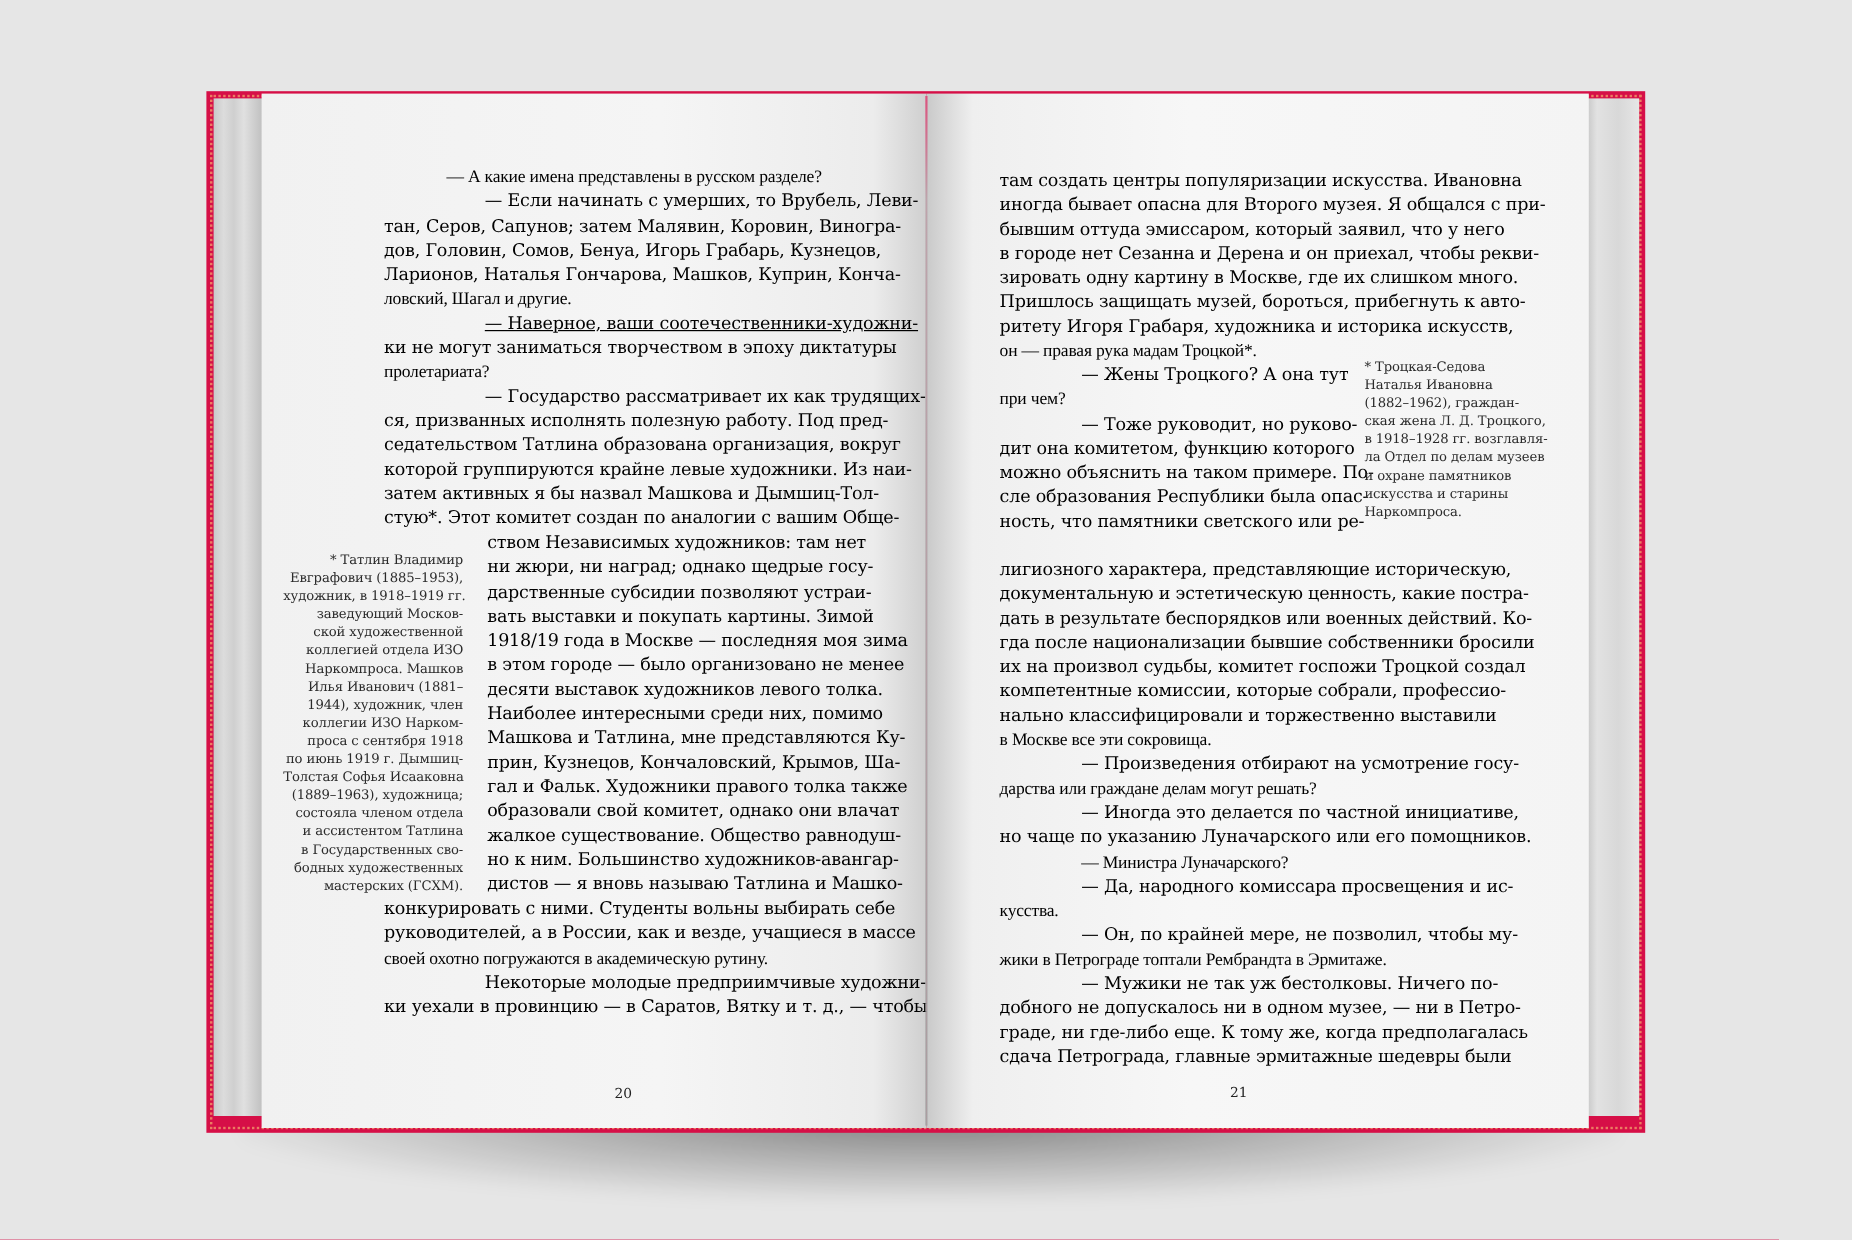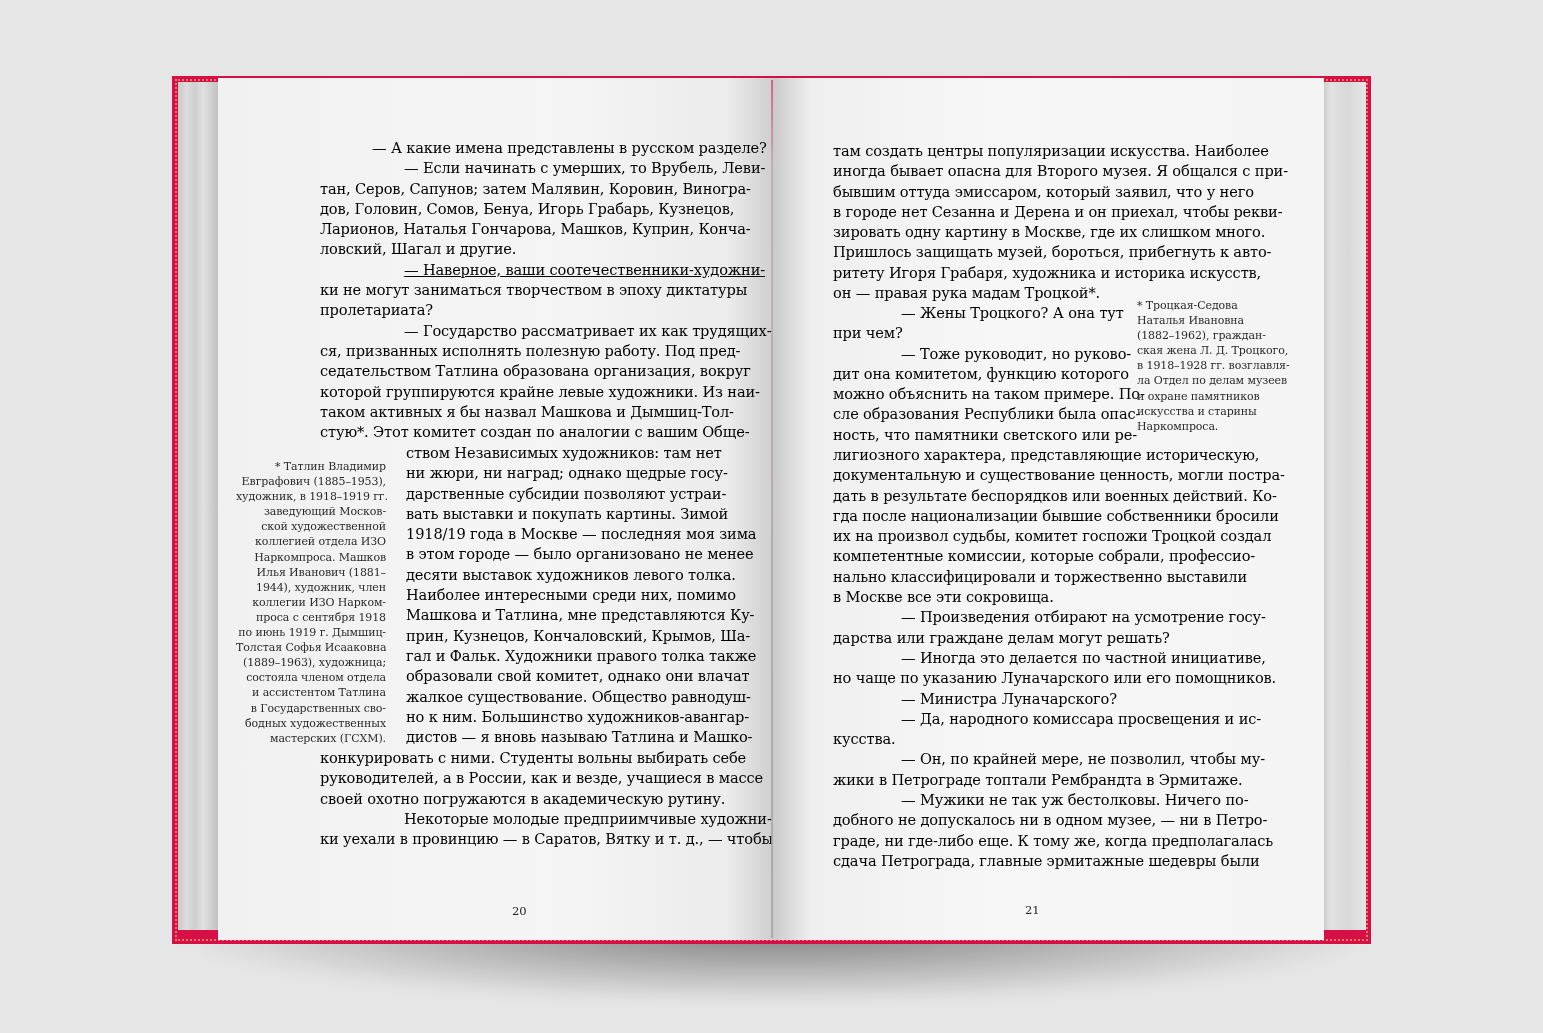--- a/index.html
+++ b/index.html
@@ -44,21 +44,21 @@
   .gutter {
     position:absolute; left:771px; top:80px; width:2px; height:858px;
     background:linear-gradient(180deg,#e0336b 0%,#b8a5ab 10%,#9c9c9c 100%);
     opacity:.7;
   }
   .text {
     position:absolute; font-size:14.6px; line-height:20.3px;
     text-align:justify; text-align-last:auto; letter-spacing:-0.15px;
   }
   .line { display:block; white-space:nowrap; text-align:justify; text-align-last:justify; }
-  .line.last { text-align-last:left; }
+  .line.last { text-align-last:left;font-family:Liberation Serif, serif; }
   .note {
     position:absolute; font-size:11px; line-height:15.1px; color:#2a2a2a;
     letter-spacing:-0.1px;
   }
   .note.right-align { text-align:right; }
   .note .l { display:block; white-space:nowrap; }
   .pnum { position:absolute; font-size:11.5px; color:#222; }
 </style>
 </head>
 <body>
@@ -79,21 +79,21 @@
   <span class="line">дов, Головин, Сомов, Бенуа, Игорь Грабарь, Кузнецов,</span>
   <span class="line">Ларионов, Наталья Гончарова, Машков, Куприн, Конча-</span>
   <span class="line last">ловский, Шагал и другие.</span>
   <span class="line" style="padding-left:84px;text-decoration:underline;">— Наверное, ваши соотечественники-художни-</span>
   <span class="line">ки не могут заниматься творчеством в эпоху диктатуры</span>
   <span class="line last">пролетариата?</span>
   <span class="line" style="padding-left:84px;">— Государство рассматривает их как трудящих-</span>
   <span class="line">ся, призванных исполнять полезную работу. Под пред-</span>
   <span class="line">седательством Татлина образована организация, вокруг</span>
   <span class="line">которой группируются крайне левые художники. Из наи-</span>
-  <span class="line">таком активных я бы назвал Машкова и Дымшиц-Тол-</span>
+  <span class="line">затем активных я бы назвал Машкова и Дымшиц-Тол-</span>
   <span class="line">стую*. Этот комитет создан по аналогии с вашим Обще-</span>
 </div>
 
 <div class="text" style="left:406px; top:443px; width:314px;">
   <span class="line">ством Независимых художников: там нет</span>
   <span class="line">ни жюри, ни наград; однако щедрые госу-</span>
   <span class="line">дарственные субсидии позволяют устраи-</span>
   <span class="line">вать выставки и покупать картины. Зимой</span>
   <span class="line">1918/19 года в Москве — последняя моя зима</span>
   <span class="line">в этом городе — было организовано не менее</span>
@@ -137,43 +137,43 @@
   <span class="l">бодных художественных</span>
   <span class="l">мастерских (ГСХМ).</span>
 </div>
 
 <div class="pnum" style="left:512px; top:904px;">20</div>
 
 <div class="page page-right"></div>
 <div class="gutter"></div>
 
 <div class="text" style="left:833px; top:141px; width:398px;">
-  <span class="line">там создать центры популяризации искусства. Наиболее</span>
+  <span class="line">там создать центры популяризации искусства. Ивановна</span>
   <span class="line">иногда бывает опасна для Второго музея. Я общался с при-</span>
   <span class="line">бывшим оттуда эмиссаром, который заявил, что у него</span>
   <span class="line">в городе нет Сезанна и Дерена и он приехал, чтобы рекви-</span>
   <span class="line">зировать одну картину в Москве, где их слишком много.</span>
   <span class="line">Пришлось защищать музей, бороться, прибегнуть к авто-</span>
   <span class="line">ритету Игоря Грабаря, художника и историка искусств,</span>
   <span class="line last">он — правая рука мадам Троцкой*.</span>
 </div>
 
 <div class="text" style="left:833px; top:303px; width:284px;">
   <span class="line" style="padding-left:68px;">— Жены Троцкого? А она тут</span>
   <span class="line last">при чем?</span>
   <span class="line" style="padding-left:68px;">— Тоже руководит, но руково-</span>
   <span class="line">дит она комитетом, функцию которого</span>
   <span class="line">можно объяснить на таком примере. По-</span>
   <span class="line">сле образования Республики была опас-</span>
   <span class="line">ность, что памятники светского или ре-</span>
 </div>
 
-<div class="text" style="left:833px; top:445px; width:398px;">
+<div class="text" style="left:833px; top:465px; width:398px;">
   <span class="line">лигиозного характера, представляющие историческую,</span>
-  <span class="line">документальную и существование ценность, могли постра-</span>
+  <span class="line">документальную и эстетическую ценность, какие постра-</span>
   <span class="line">дать в результате беспорядков или военных действий. Ко-</span>
   <span class="line">гда после национализации бывшие собственники бросили</span>
   <span class="line">их на произвол судьбы, комитет госпожи Троцкой создал</span>
   <span class="line">компетентные комиссии, которые собрали, профессио-</span>
   <span class="line">нально классифицировали и торжественно выставили</span>
   <span class="line last">в Москве все эти сокровища.</span>
   <span class="line" style="padding-left:68px;">— Произведения отбирают на усмотрение госу-</span>
   <span class="line last">дарства или граждане делам могут решать?</span>
   <span class="line" style="padding-left:68px;">— Иногда это делается по частной инициативе,</span>
   <span class="line">но чаще по указанию Луначарского или его помощников.</span>

